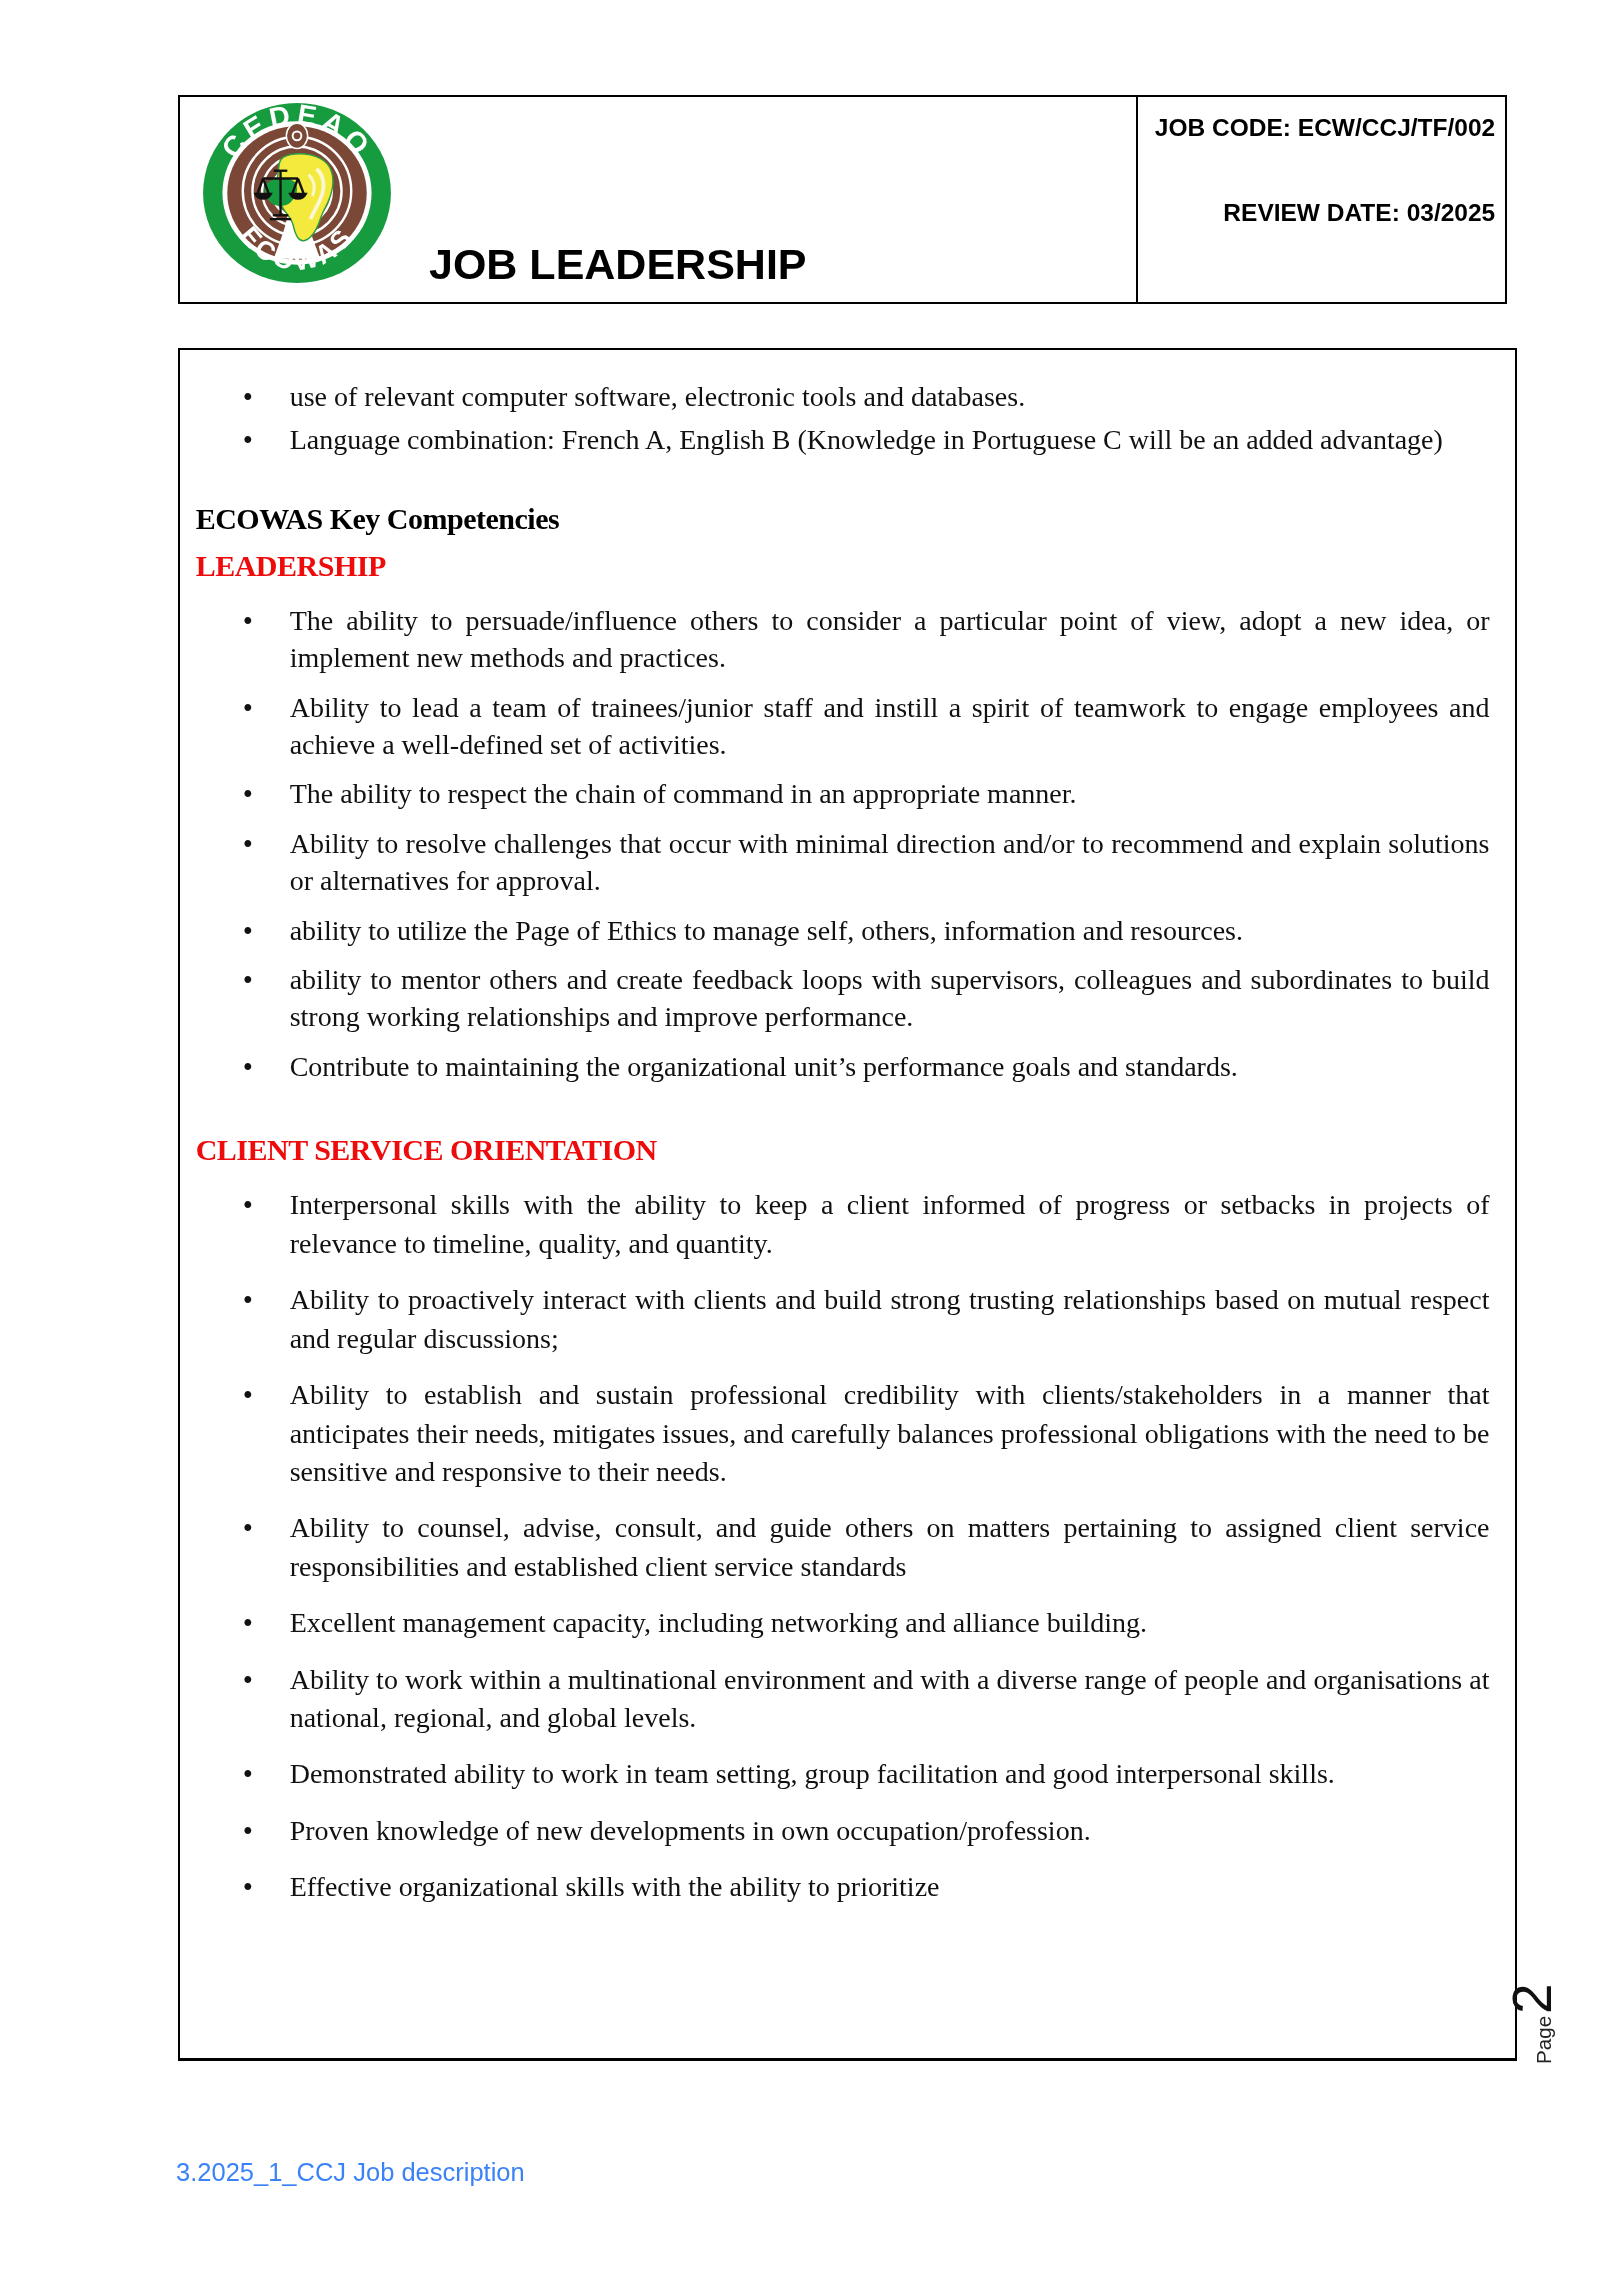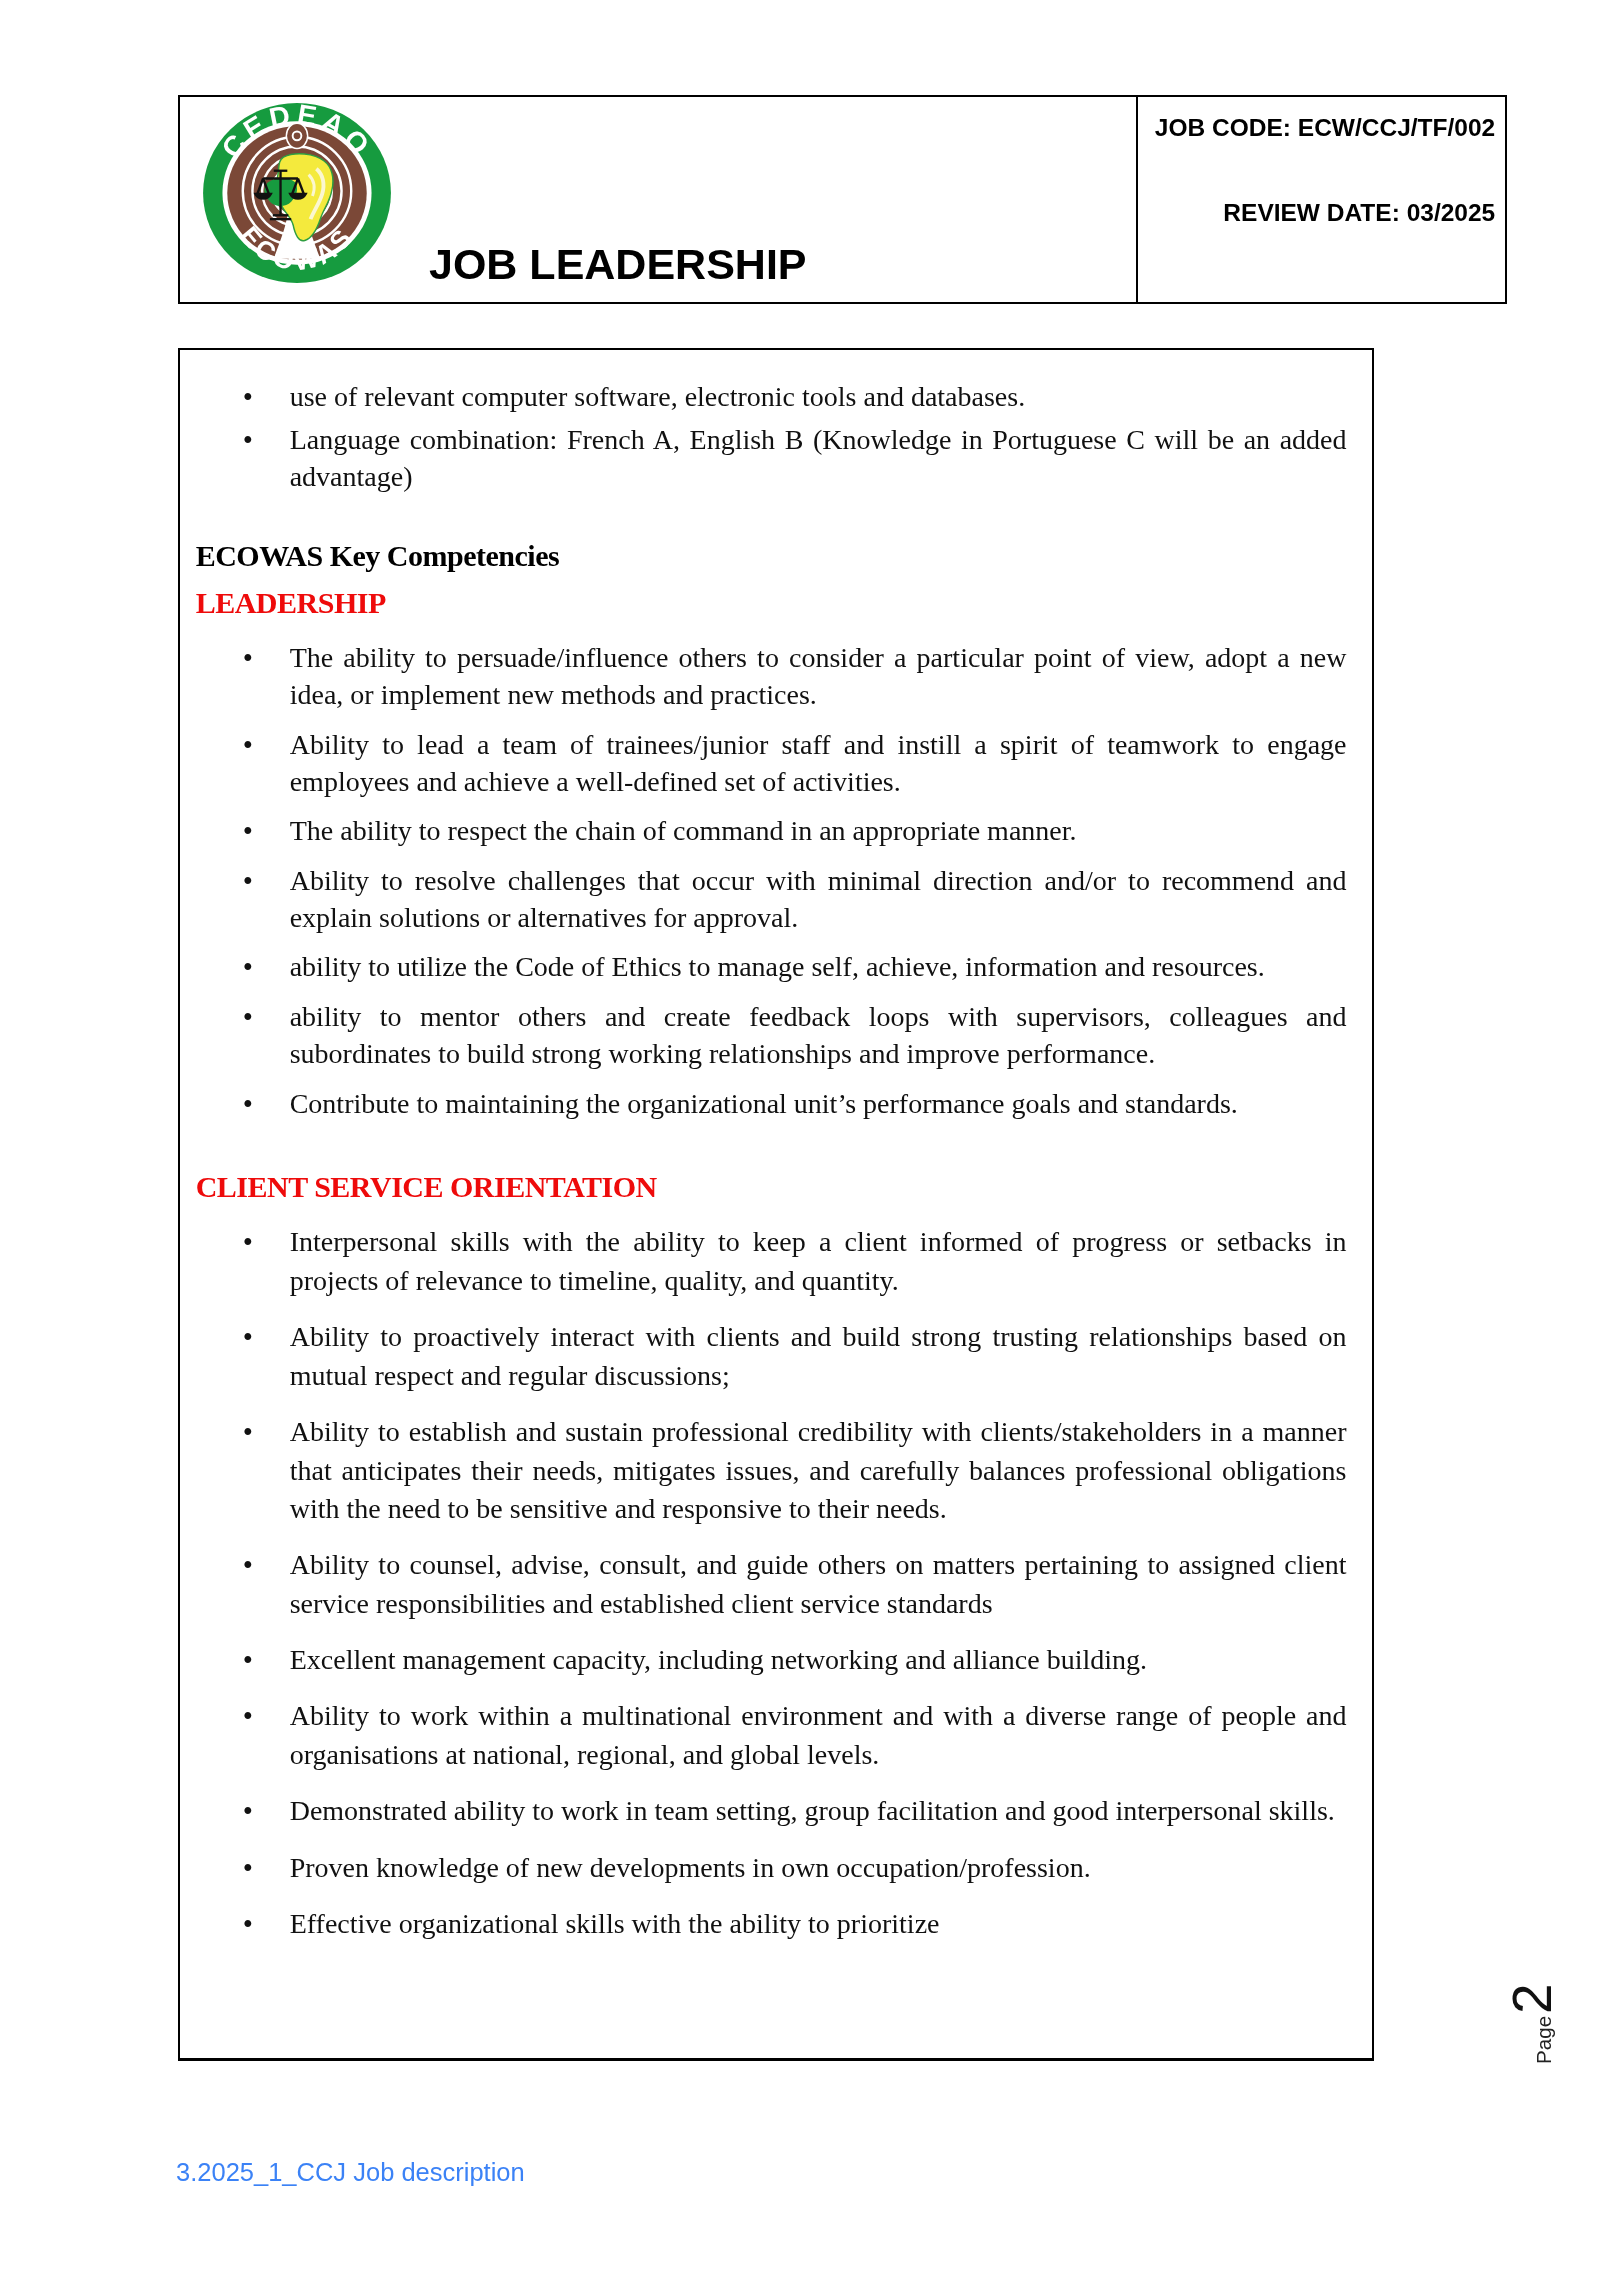--- a/index.html
+++ b/index.html
@@ -20,21 +20,21 @@
   }
   .review-line{margin-top:56px;}
   .header-title{
     position:absolute; left:249px; top:143px;
     font-family:"Liberation Sans", sans-serif; font-weight:bold; font-size:43px;
     letter-spacing:0px; color:#000; white-space:nowrap;
   }
   .logo-wrap{position:absolute; left:17.6px; top:3.9px; width:198px; height:184px;}
   
   .content-box{
-    position:absolute; left:178px; top:348px; width:1196px; height:1713px;
+    position:absolute; left:178px; top:348px; width:1339px; height:1713px;
     border:2.9px solid #000; border-bottom-width:3.9px; box-sizing:border-box;
     padding:29px 25.5px 0 13.7px; overflow:hidden; background:#fff;
   }
   .bullets{list-style:none; margin:0; padding:0 0 0 96px; font-size:28px;}
   .bullets li{
     position:relative; text-align:justify; line-height:1.32; margin-bottom:5.9px;
   }
   .bullets li::before{
     content:"\2022"; position:absolute; left:-47px; top:-1px; font-size:29px;
   }
@@ -133,21 +133,21 @@
     </ul>
 
     <div class="head-black">ECOWAS Key Competencies</div>
     <div class="head-red">LEADERSHIP</div>
 
     <ul class="bullets spaced mt">
       <li>The ability to persuade/influence others to consider a particular point of view, adopt a new idea, or implement new methods and practices.</li>
       <li>Ability to lead a team of trainees/junior staff and instill a spirit of teamwork to engage employees and achieve a well-defined set of activities.</li>
       <li>The ability to respect the chain of command in an appropriate manner.</li>
       <li>Ability to resolve challenges that occur with minimal direction and/or to recommend and explain solutions or alternatives for approval.</li>
-      <li>ability to utilize the Code of Ethics to manage self, achieve, information and resources.</li>
+      <li>ability to utilize the Page of Ethics to manage self, others, information and resources.</li>
       <li>ability to mentor others and create feedback loops with supervisors, colleagues and subordinates to build strong working relationships and improve performance.</li>
       <li>Contribute to maintaining the organizational unit’s performance goals and standards.</li>
     </ul>
 
     <div class="head-red second">CLIENT SERVICE ORIENTATION</div>
 
     <ul class="bullets spaced2 mt">
       <li>Interpersonal skills with the ability to keep a client informed of progress or setbacks in projects of relevance to timeline, quality, and quantity.</li>
       <li>Ability to proactively interact with clients and build strong trusting relationships based on mutual respect and regular discussions;</li>
       <li>Ability to establish and sustain professional credibility with clients/stakeholders in a manner that anticipates their needs, mitigates issues, and carefully balances professional obligations with the need to be sensitive and responsive to their needs.</li>

